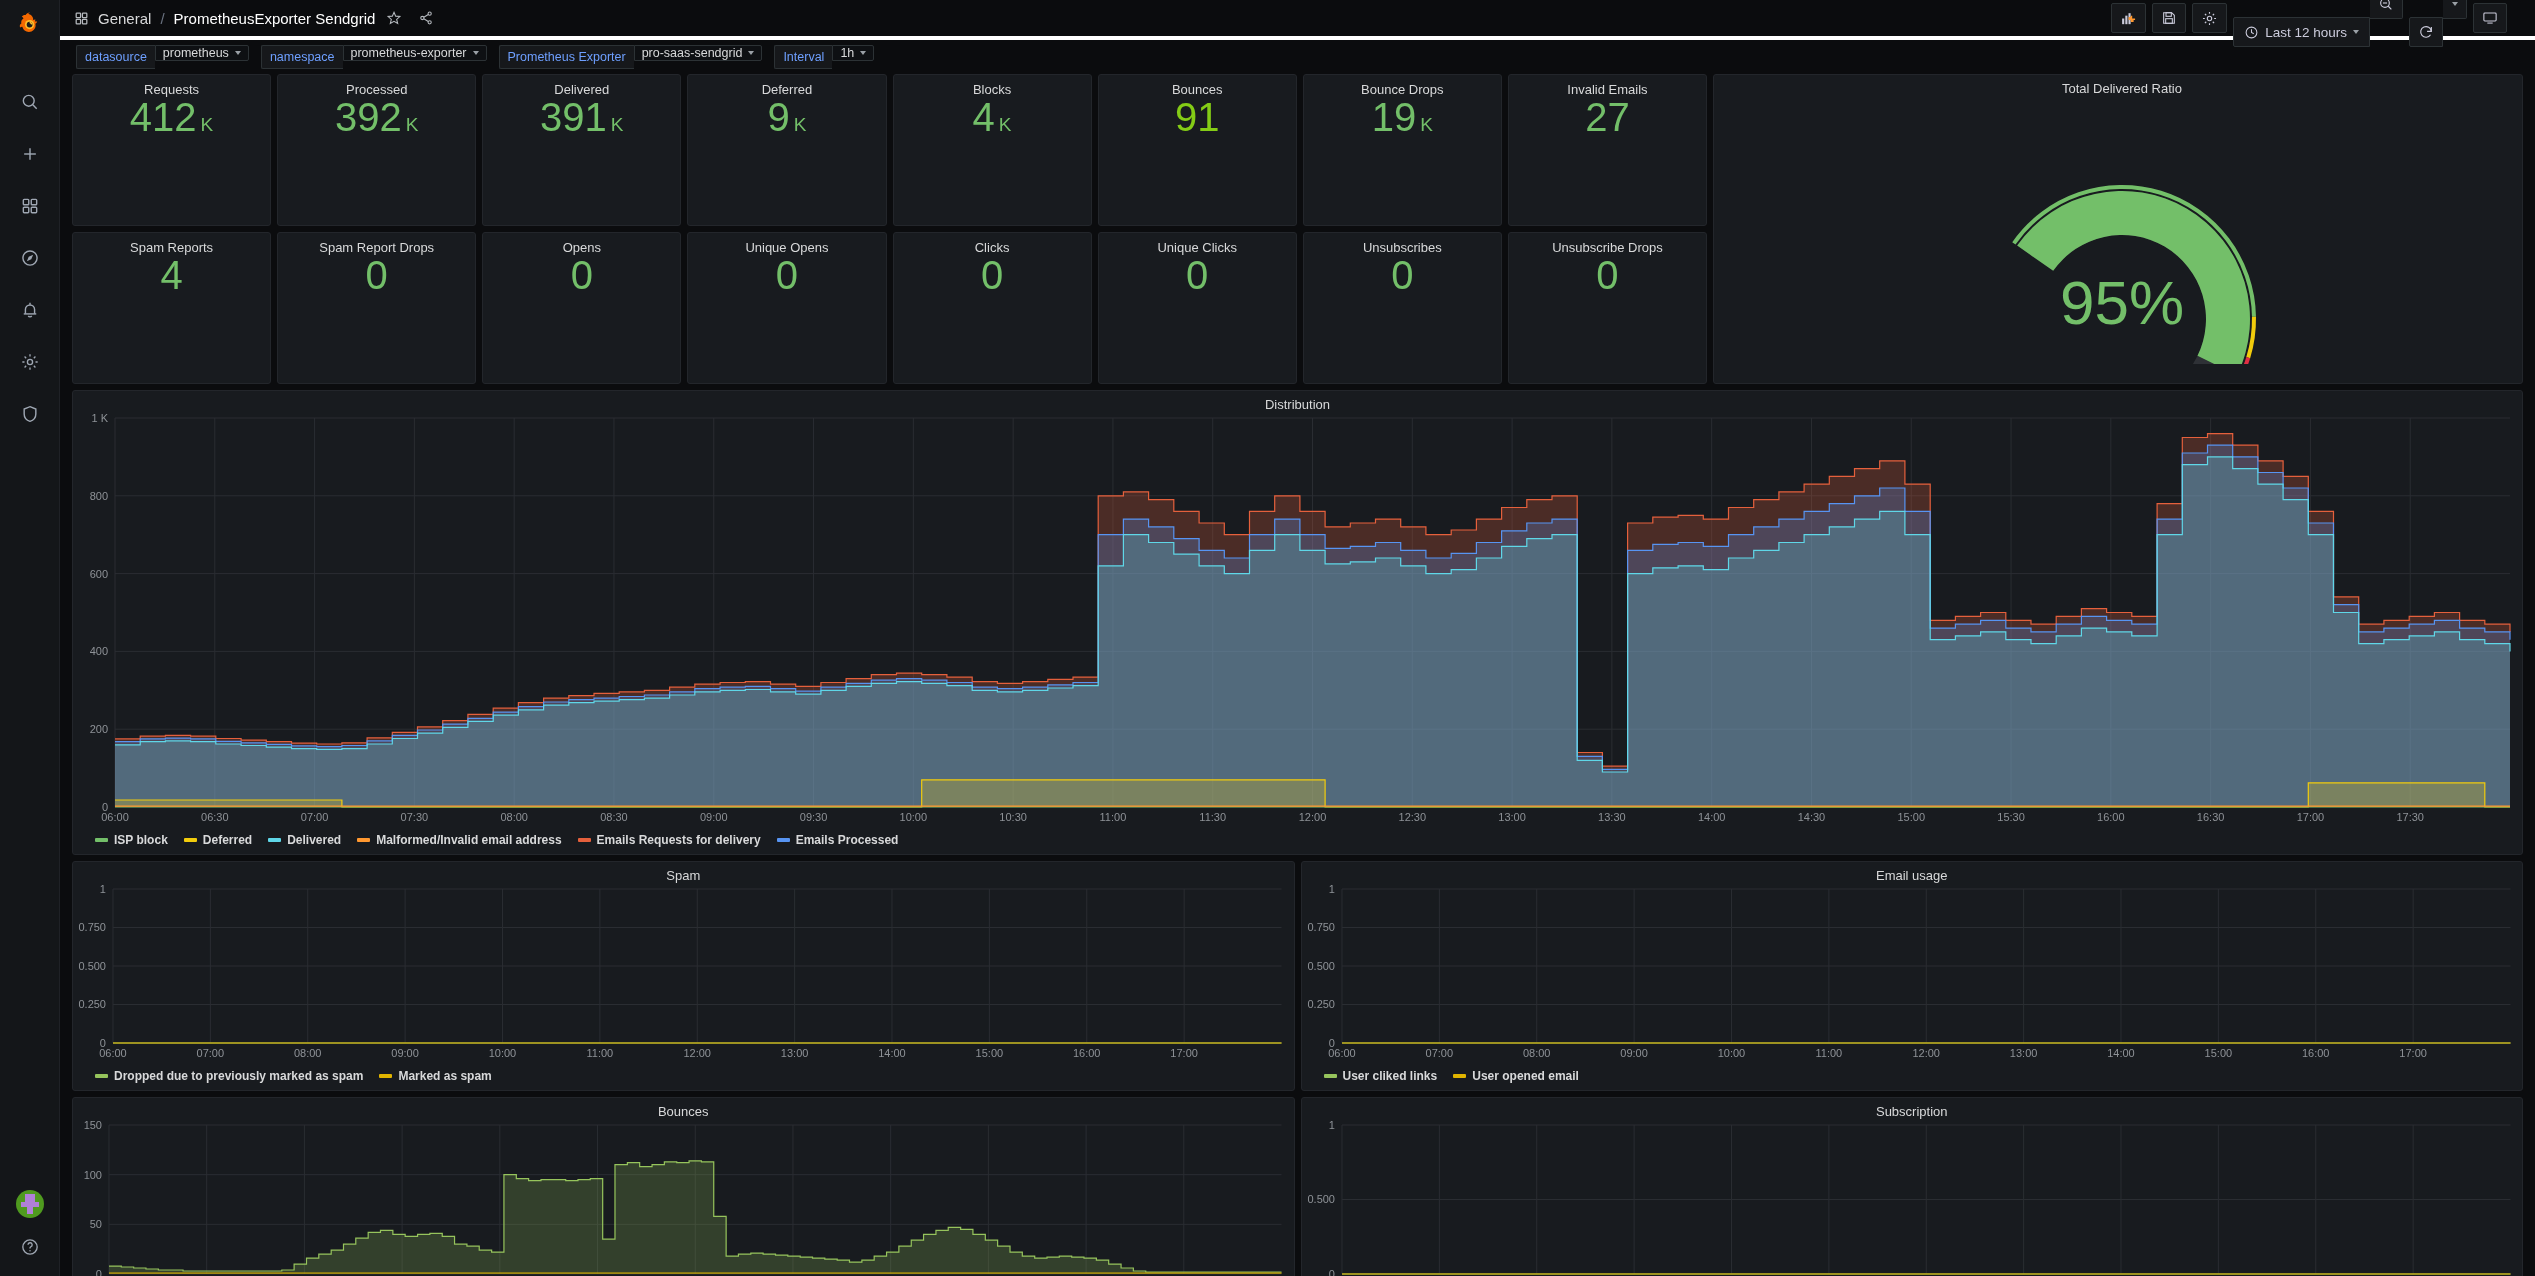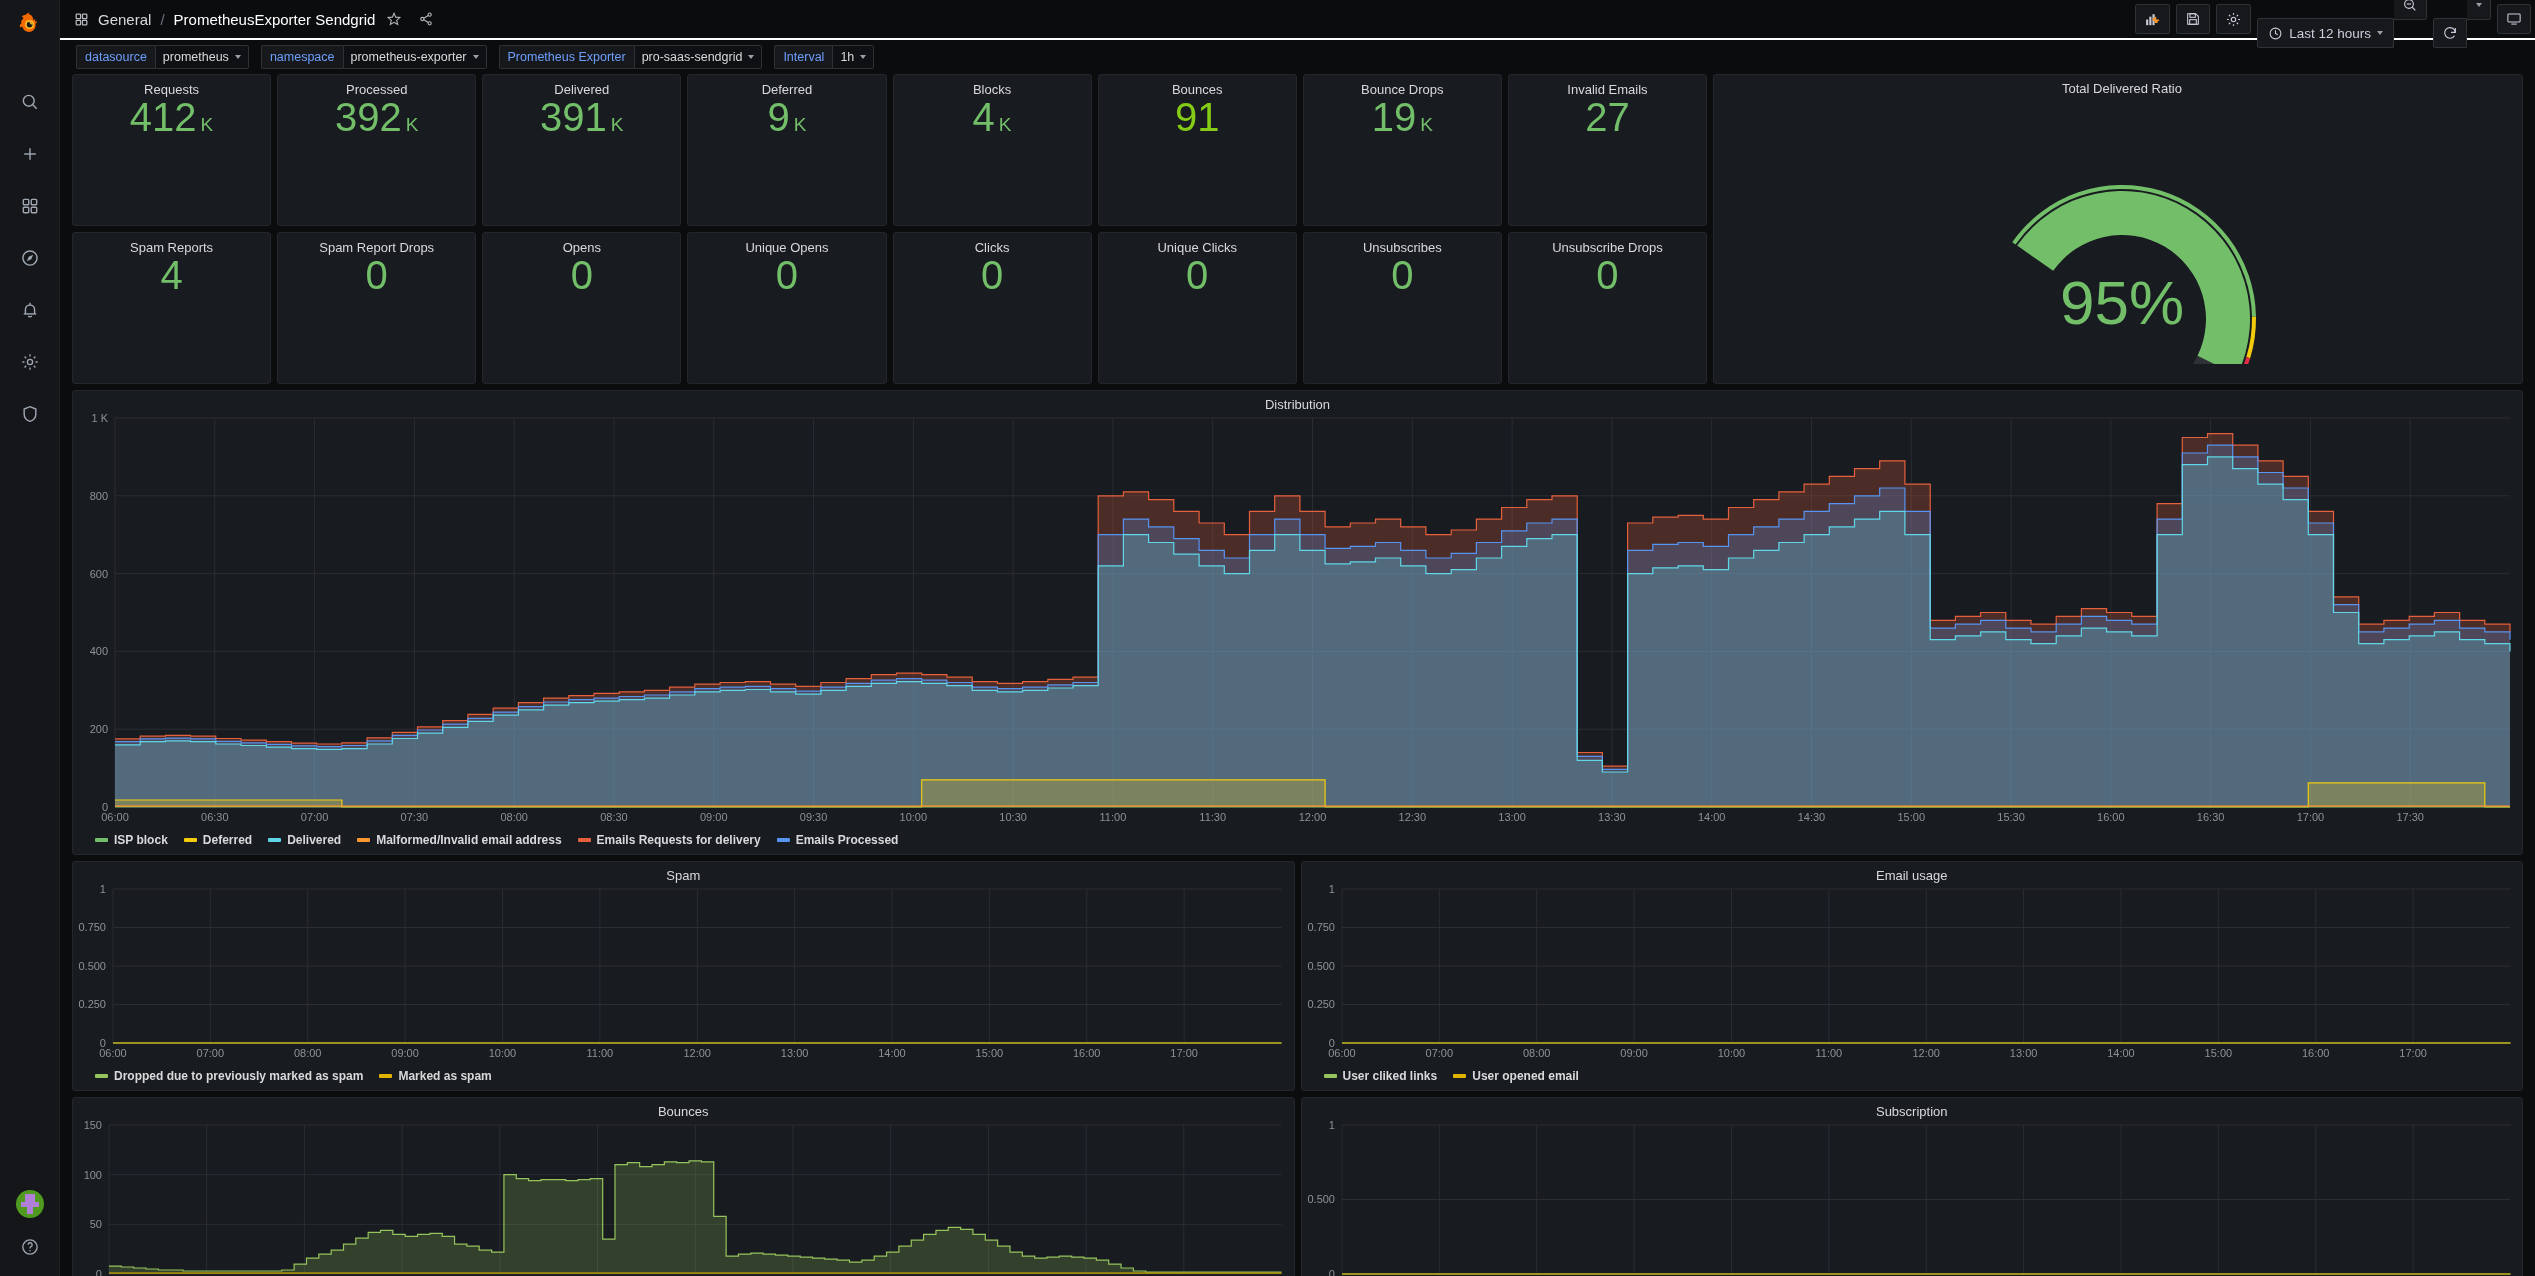--- a/index.html
+++ b/index.html
@@ -32,23 +32,23 @@
   .avatar .a2 { position:absolute; left:5px; top:12px; width:18px; height:5px; background:#b080d8; }
   .avatar .a3 { position:absolute; left:11px; top:17px; width:6px; height:7px; background:#b080d8; }
 
   
   #main { flex: 1; height: 100%; display: flex; flex-direction: column; background: #0b0c0e; }
 
   
   #topbar {
     height: 40px; flex: 0 0 40px;
     display: flex; align-items: center;
-    padding: 0 4px 0 14px;
+    padding: 0 28px 0 14px;
     background: #0b0c0e;
-    border-bottom: 2px solid #ffffff;
+    border-bottom: 4px solid #ffffff;
     justify-content: space-between;
   }
   .breadcrumb { display: flex; align-items: center; gap: 9px; font-size: 15px; color: #d8d9da; }
   .bc-sep { color: #6b7280; }
   .bc-link { color: #d8d9da; }
   .bc-title { color: #ffffff; }
   .hdr-icon-btn {
     width: 26px; height: 26px; display:flex; align-items:center; justify-content:center;
     color: #b6babf; cursor: pointer; margin-left: 6px;
   }
@@ -74,21 +74,21 @@
   .var-group { display: flex; align-items: stretch; margin-right: 12px; }
   .var-label {
     background: #16181b; border: 1px solid #2c3235; border-right: none;
     border-radius: 2px 0 0 2px;
     display: flex; align-items: center; padding: 0 8px;
     font-size: 12.5px; color: #6e9fff; height: 24px; white-space: nowrap;
   }
   .var-value {
     background: #0e1013; border: 1px solid #2c3235; border-radius: 0 2px 2px 0;
     display: flex; align-items: center; gap: 6px; padding: 0 7px;
-    font-size: 12.5px; color: #d8d9da; height: 24px; white-space: nowrap; cursor: pointer;
+    font-size: 12.5px; color: #d8d9da; height: 16px; white-space: nowrap; cursor: pointer;
   }
   .caret { width: 0; height: 0; border-left: 3.5px solid transparent; border-right: 3.5px solid transparent; border-top: 4px solid #9aa0a6; }
 
   
   #grid { flex: 1; padding: 0 12px 6px 12px; display: flex; flex-direction: column; gap: 6px; overflow: hidden; }
 
   .panel {
     background: #181b1f;
     border: 1px solid #23262b;
     border-radius: 3px;

